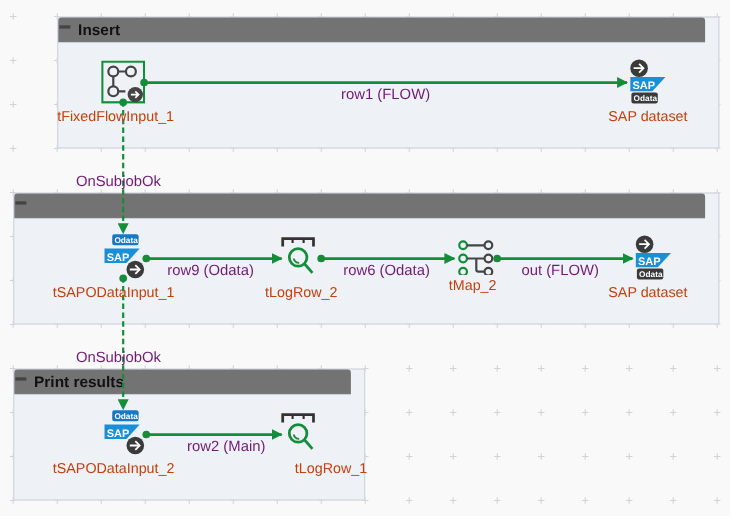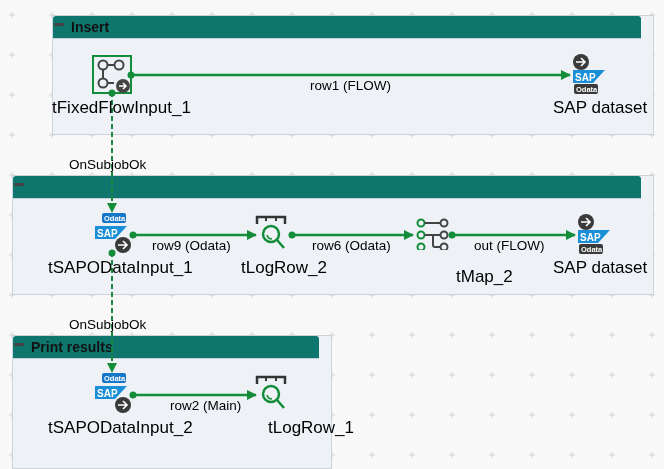--- a/index.html
+++ b/index.html
@@ -1,25 +1,25 @@
 <!DOCTYPE html>
 <html><head>
 <meta charset="utf-8">
 <style>
   html,body{margin:0;padding:0;}
   body{width:664px;height:469px;overflow:hidden;background:#f9f9f9;position:relative;
        font-family:"Liberation Sans", "DejaVu Sans", sans-serif;}
   .grid{position:absolute;left:0;top:0;}
   .subjob{position:absolute;background:#eef2f7;border:1px solid #cdd3da;box-sizing:border-box;}
-  .subjob-header{position:absolute;left:0;top:0;right:12px;height:22px;background:#0f766e;
+  .subjob-header{position:absolute;left:0;top:0;right:12px;height:22px;background:#737373;
        border-bottom:1px solid #c6cfd9;border-radius:3px 3px 0 0;}
   .subjob-title{position:absolute;left:18px;top:3px;font-weight:bold;font-size:14px;color:#111;}
   .collapse{position:absolute;left:1px;top:7px;width:10px;height:3px;background:#444;cursor:pointer;}
-  .lbl{position:absolute;font-size:17px;color:#000000;white-space:nowrap;}
-  .link-lbl{position:absolute;font-size:13.5px;color:#000000;white-space:nowrap;}
+  .lbl{position:absolute;font-size:13px;color:#c2410c;white-space:nowrap;}
+  .link-lbl{position:absolute;font-size:13.5px;color:#701a75;white-space:nowrap;}
   .node{position:absolute;cursor:pointer;}
   svg.overlay{position:absolute;left:0;top:0;pointer-events:none;}
 </style>
 </head>
 <body>
 
 <svg class="grid" width="664" height="469" id="grid">
     <path d="M9,15 L15,15 M12,12 L12,18" stroke="#d3d3d3" stroke-width="1"></path>
     <path d="M9,55 L15,55 M12,52 L12,58" stroke="#d3d3d3" stroke-width="1"></path>
     <path d="M9,95 L15,95 M12,92 L12,98" stroke="#d3d3d3" stroke-width="1"></path>
@@ -232,21 +232,21 @@
     <span class="subjob-title">Insert</span>
   </div>
 </div>
 
 <div class="subjob" style="left:12px;top:175px;width:642px;height:120px;">
   <div class="subjob-header">
     <div class="collapse"></div>
   </div>
 </div>
 
-<div class="subjob" style="left:12px;top:335px;width:320px;height:134px;">
+<div class="subjob" style="left:12px;top:335px;width:320px;height:120px;">
   <div class="subjob-header">
     <div class="collapse"></div>
     <span class="subjob-title">Print results</span>
   </div>
 </div>
 
 <svg class="overlay" width="664" height="469">
   <defs>
     <marker id="arr" markerWidth="10" markerHeight="10" refX="9" refY="5" orient="auto" markerUnits="userSpaceOnUse">
       <path d="M0,0 L10,5 L0,10 z" fill="#138d3a"></path>
@@ -340,21 +340,21 @@
     <circle cx="8" cy="19" r="3.5" fill="none" stroke="#138d3a" stroke-width="2"></circle>
     <circle cx="8" cy="31" r="3.5" fill="none" stroke="#138d3a" stroke-width="2"></circle>
     <line x1="11.5" y1="7" x2="28" y2="7" stroke="#444" stroke-width="2"></line>
     <line x1="11.5" y1="19" x2="28" y2="19" stroke="#444" stroke-width="2"></line>
     <path d="M20,19 L20,29 Q20,31 22,31 L28,31" stroke="#444" stroke-width="2" fill="none"></path>
     <circle cx="31" cy="7" r="3.5" fill="none" stroke="#444" stroke-width="2"></circle>
     <circle cx="31" cy="19" r="3.5" fill="none" stroke="#444" stroke-width="2"></circle>
     <circle cx="31" cy="31" r="3.5" fill="none" stroke="#444" stroke-width="2"></circle>
   </svg>
 </div>
-<span class="lbl" style="left:408px;top:267px;margin-left:48px;">tMap_2</span>
+<span class="lbl" style="left:408px;top:252px;">tMap_2</span>
 
 <div class="node" style="left:576px;top:213px;width:36px;height:42px;">
   <svg width="36" height="42">
     <circle cx="10" cy="9" r="8" fill="#3a3a3a"></circle>
     <path d="M5,9 L14,9 M10,5 L14,9 L10,13" stroke="#fff" stroke-width="1.6" fill="none"></path>
     <path d="M2,17 L34,17 L22,30 L2,30 z" fill="#1a8fd8"></path>
     <text x="4" y="28" font-size="10" font-weight="bold" fill="#fff" font-family="Liberation Sans, sans-serif">SAP</text>
     <rect x="3" y="31" width="24" height="10" rx="2" fill="#3a3a3a"></rect>
     <text x="5" y="39" font-size="7.5" font-weight="bold" fill="#fff" font-family="Liberation Sans, sans-serif">Odata</text>
   </svg>

